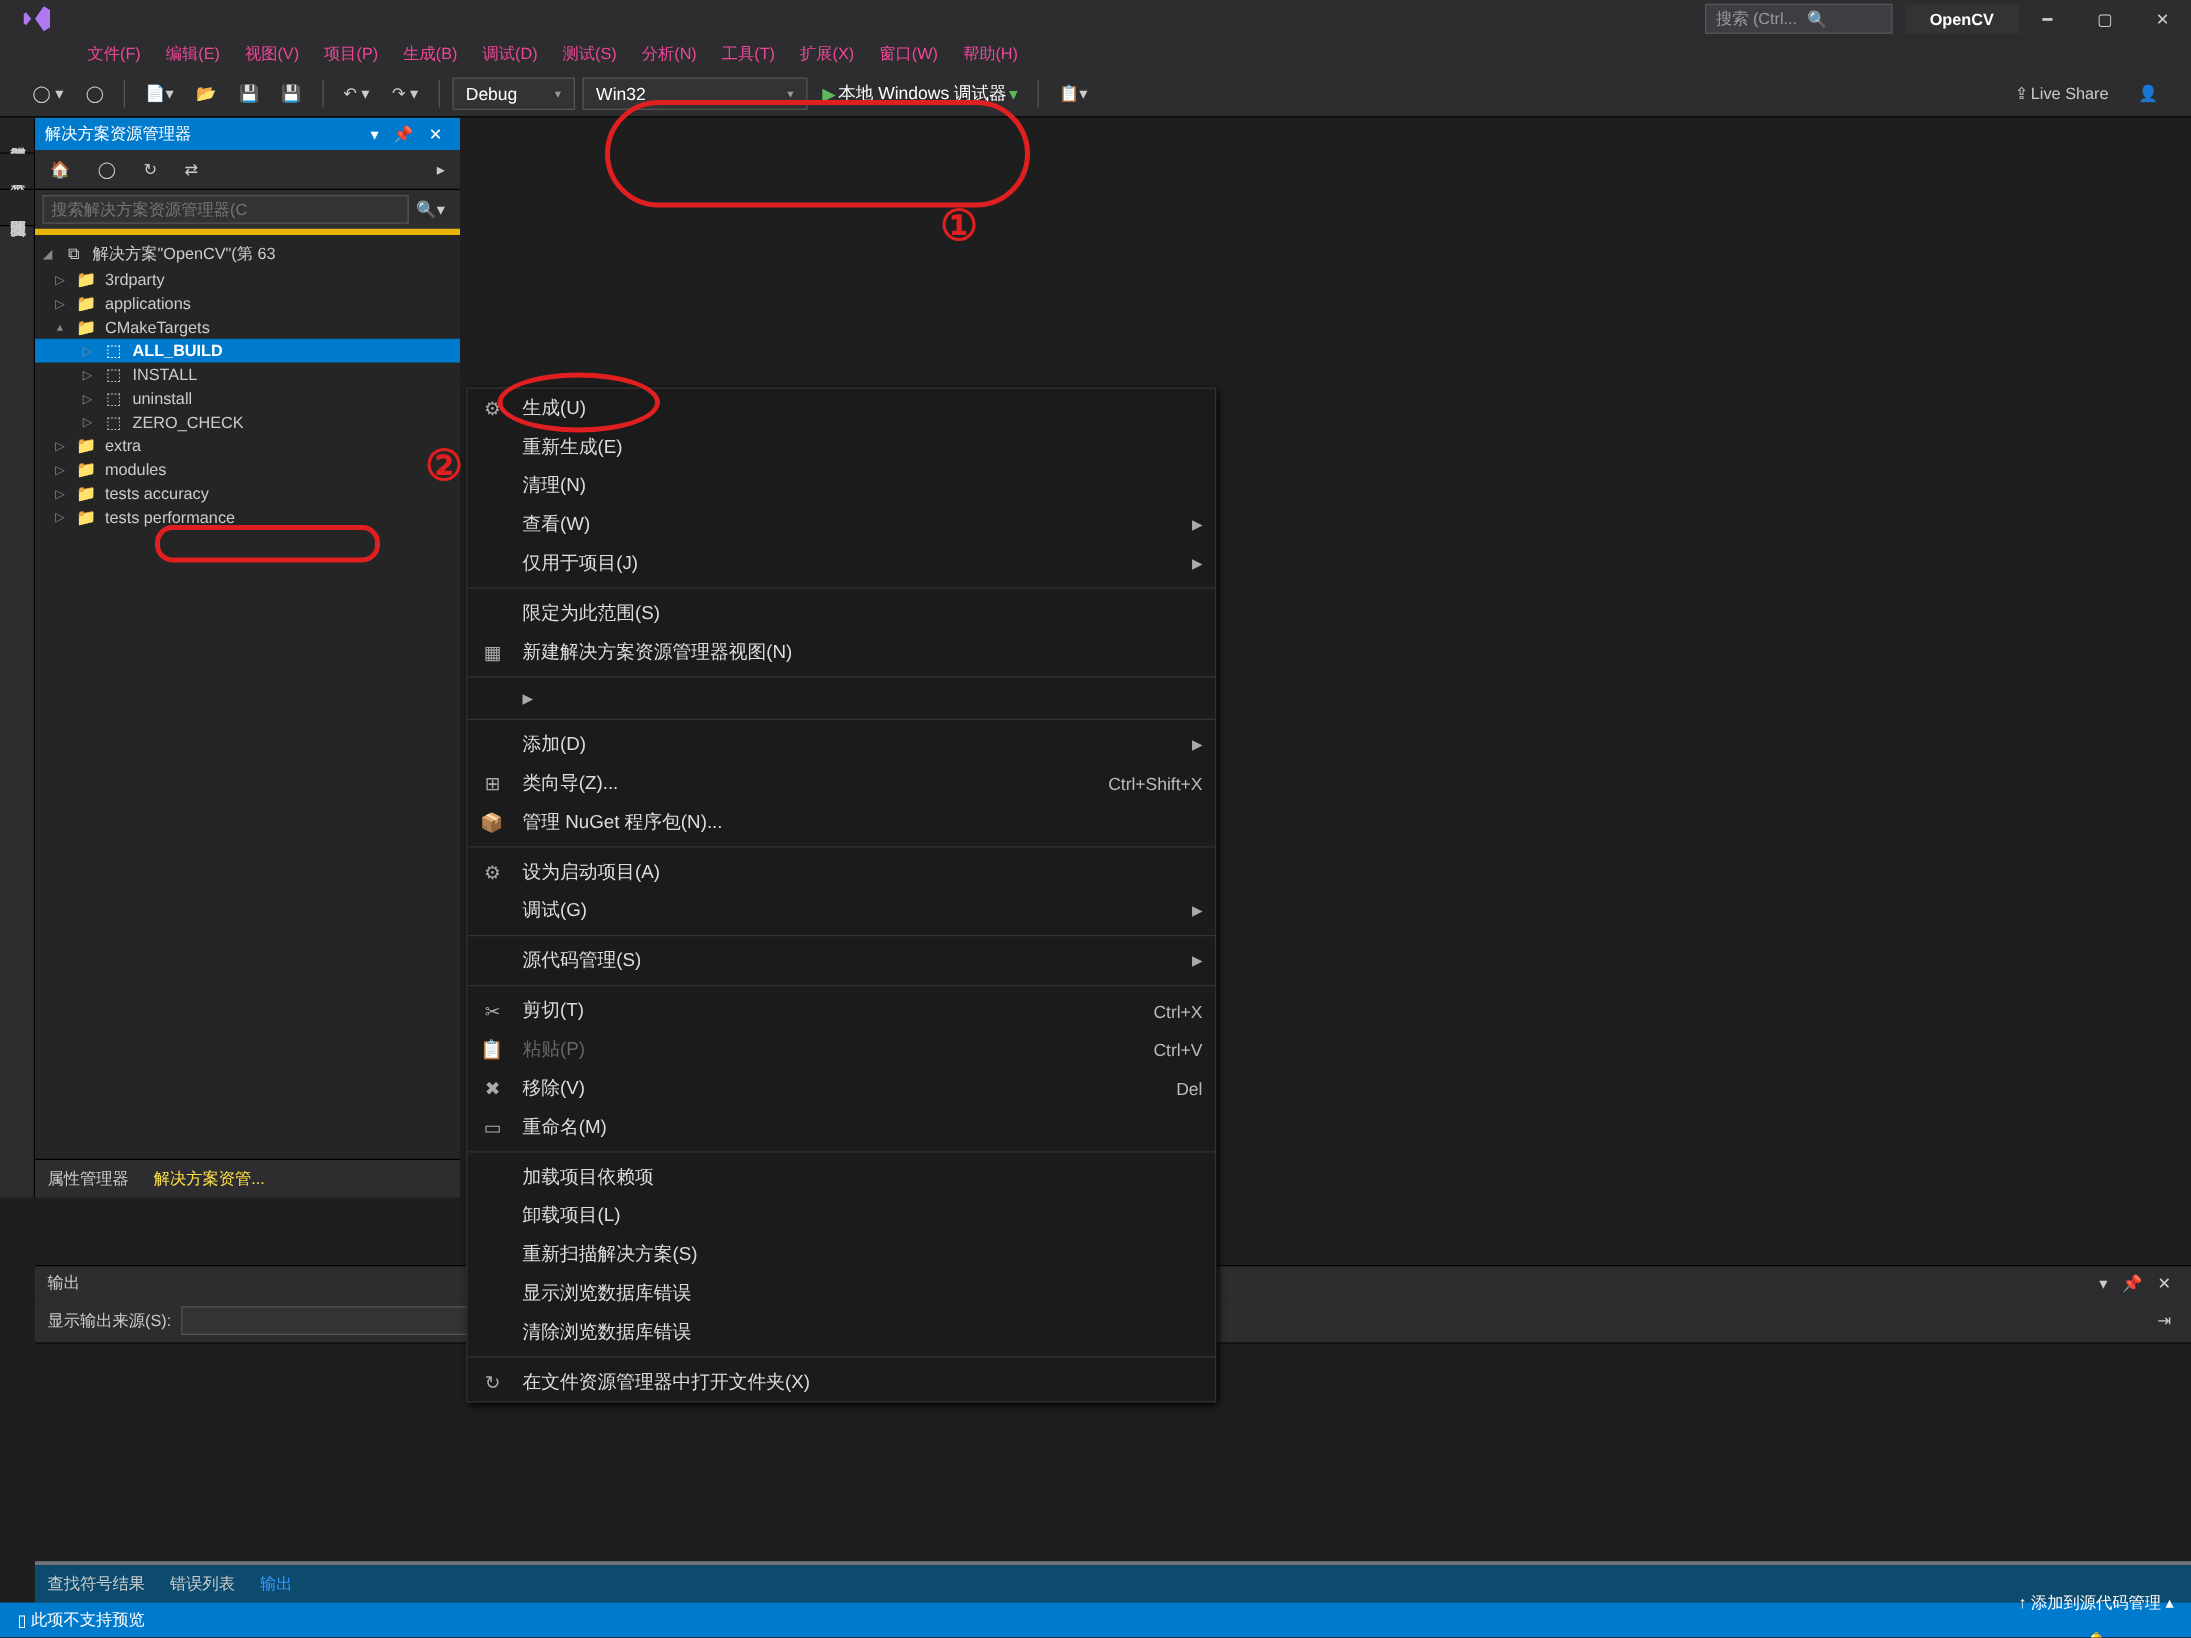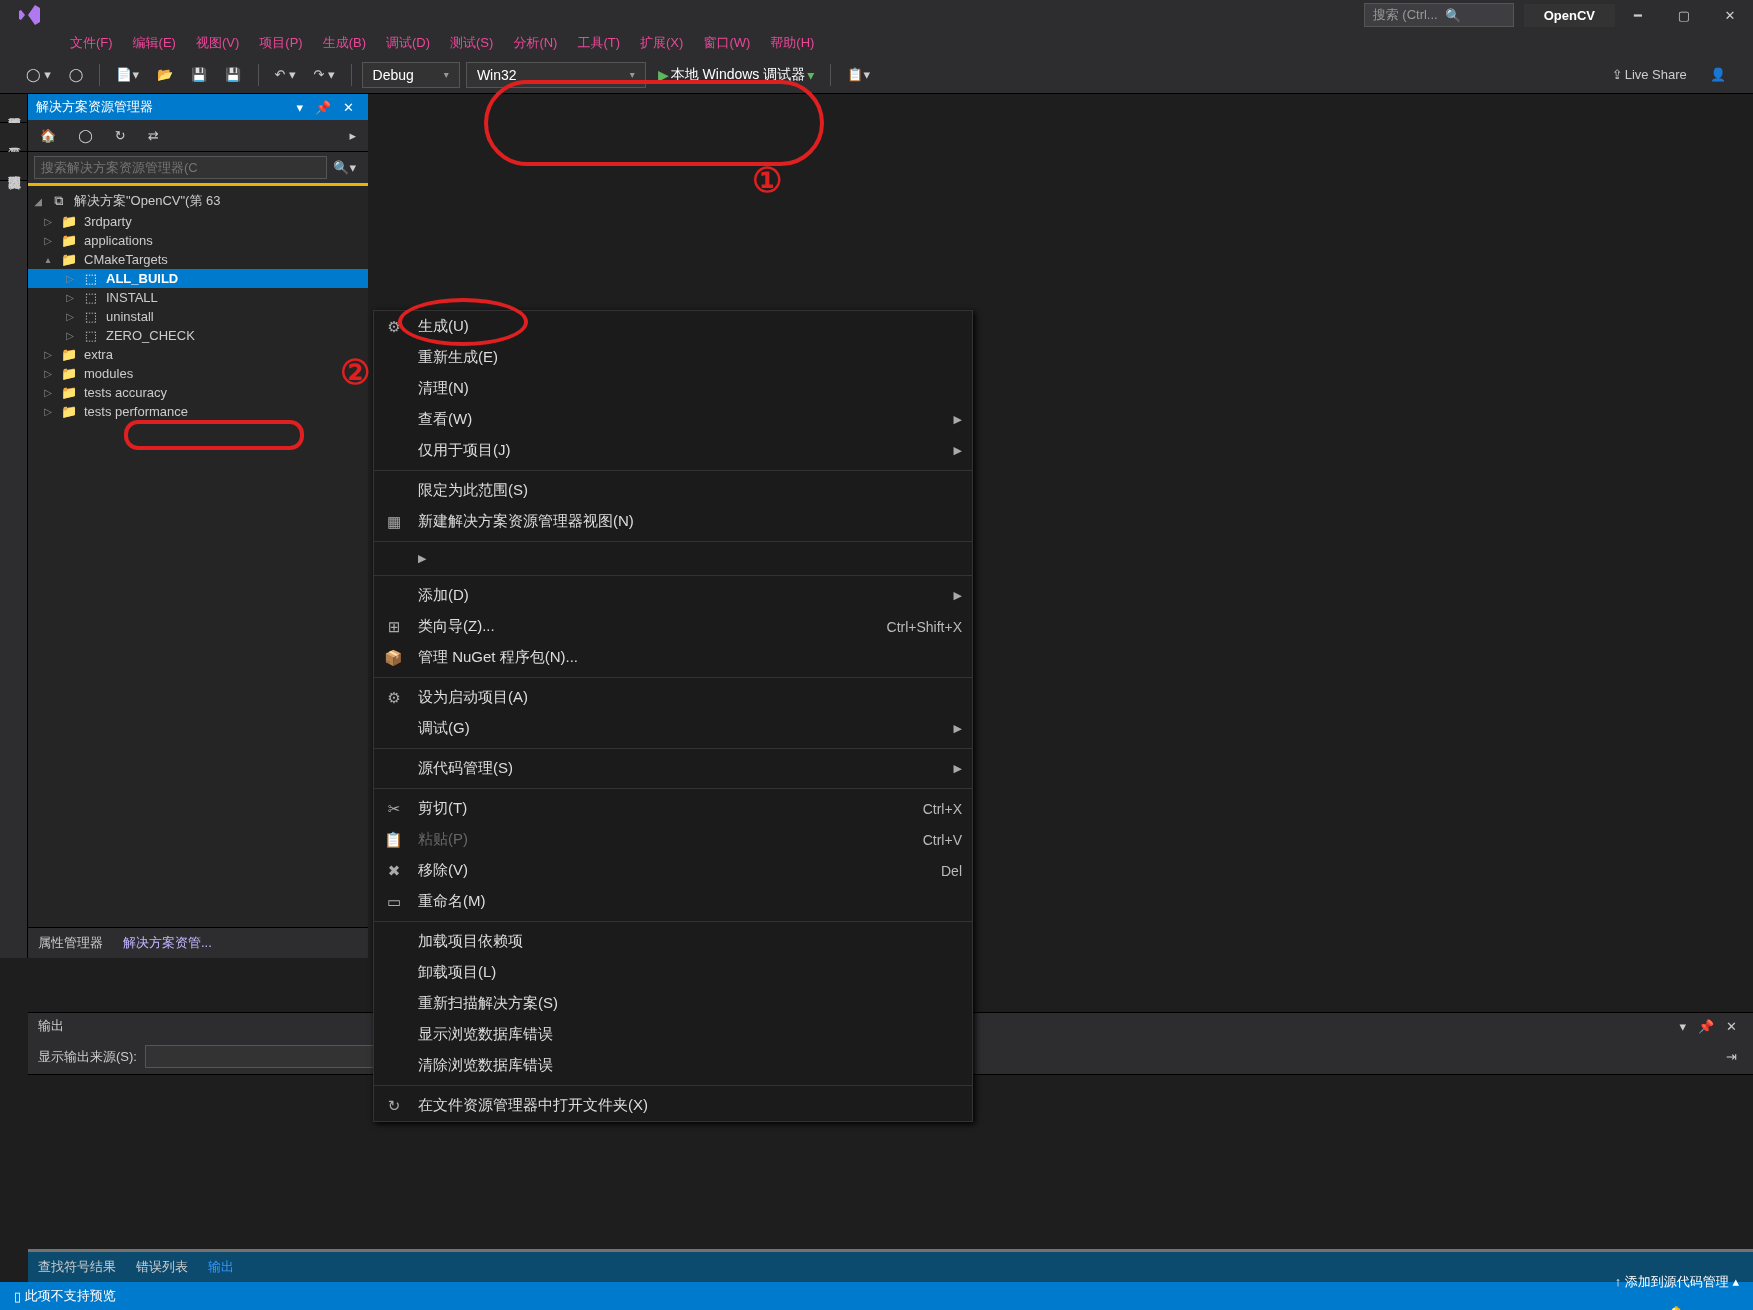--- a/index.html
+++ b/index.html
@@ -31,31 +31,31 @@
 .main { display:flex; height:calc(100% - 118px - 300px - 28px); }
 .sidebar-tabs { width:28px; background:#2d2d30; display:flex; flex-direction:column; border-right:1px solid #000; }
 .sidebar-tab { writing-mode:vertical-rl; padding:14px 4px; background:#252526; color:#ccc; border-bottom:1px solid #000; font-size:13px; cursor:default; text-align:center; }
 
 
 .explorer { width:340px; background:#252526; display:flex; flex-direction:column; }
 .explorer-header { background:#007acc; color:#fff; padding:4px 8px; display:flex; align-items:center; font-size:13px; }
 .explorer-header .ttl { flex:1; }
 .explorer-header .ico { padding:0 6px; }
 .explorer-toolbar { background:#2d2d30; padding:4px 6px; display:flex; gap:10px; align-items:center; border-bottom:1px solid #000; }
-.explorer-search { background:#2d2d30; padding:4px 6px; display:flex; align-items:center; border-bottom:3px solid #eab308; }
+.explorer-search { background:#2d2d30; padding:4px 6px; display:flex; align-items:center; border-bottom:5px solid #eab308; }
 .explorer-search input { flex:1; background:#333; border:1px solid #555; color:#ccc; padding:3px 6px; font-size:13px; }
 .tree { flex:1; overflow:auto; padding:4px 0; }
 .tree-row { display:flex; align-items:center; padding:2px 4px; gap:6px; cursor:default; white-space:nowrap; }
 .tree-row .caret { width:12px; color:#888; font-size:10px; text-align:center; }
 .tree-row .ico { width:18px; display:flex; justify-content:center; }
 .tree-row.selected { background:#007acc; color:#fff; }
 .tree-row .lbl.bold { font-weight:bold; }
 .explorer-bottom-tabs { display:flex; background:#2d2d30; border-top:1px solid #000; }
 .explorer-bottom-tabs .t { padding:6px 10px; font-size:13px; color:#ccc; cursor:default; }
-.explorer-bottom-tabs .t.active { color:#c4b5fd; }
+.explorer-bottom-tabs .t.active { color:#fde047; }
 
 
 .editor { flex:1; background:#1e1e1e; }
 
 
 .context-menu { position:absolute; left:373px; top:310px; width:600px; background:#1b1b1c; border:1px solid #333; box-shadow:2px 2px 6px #000; z-index:100; }
 .cm-item { display:flex; align-items:center; padding:6px 10px; gap:14px; color:#ddd; font-size:15px; cursor:default; }
 .cm-item .cm-ico { width:20px; display:flex; justify-content:center; color:#aaa; }
 .cm-item .cm-lbl { flex:1; }
 .cm-item .cm-sc { color:#bbb; font-size:14px; }

